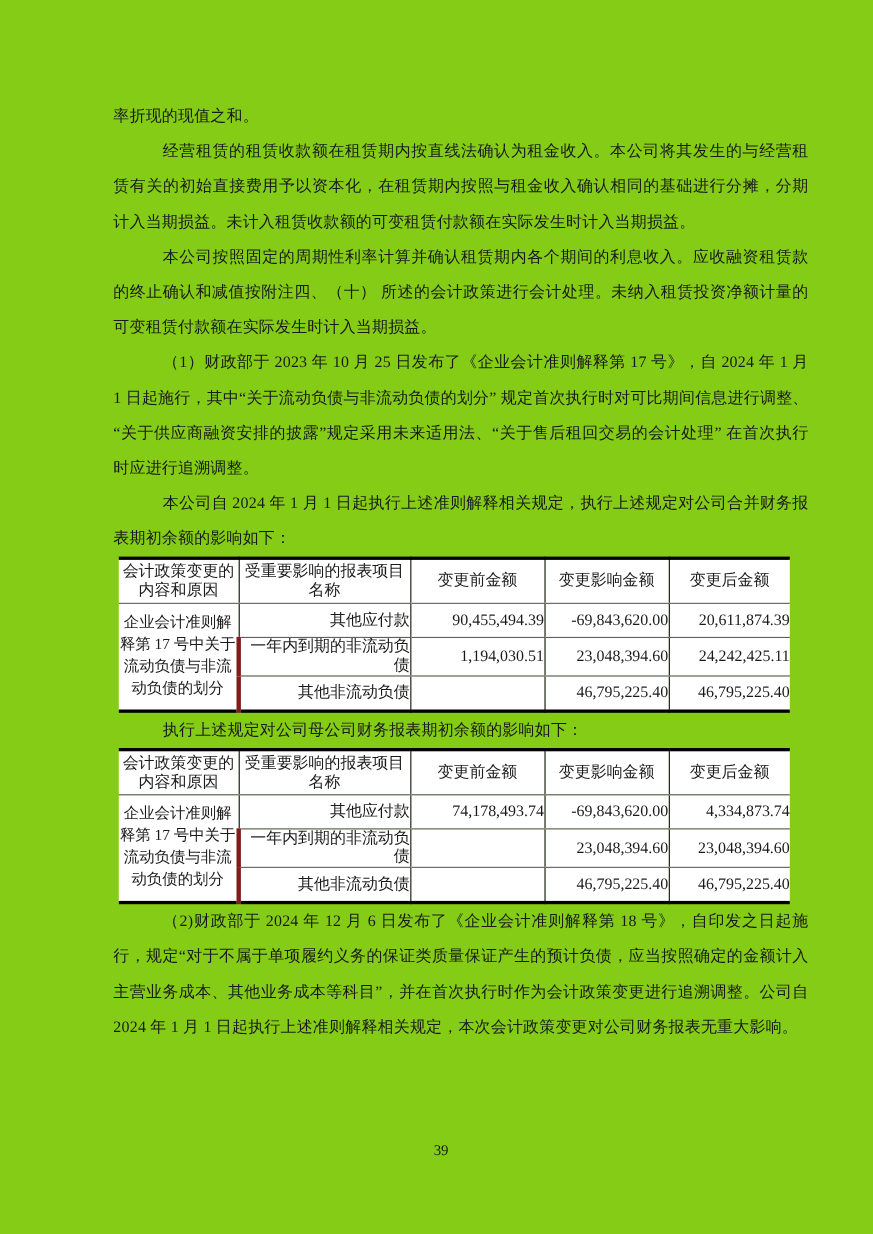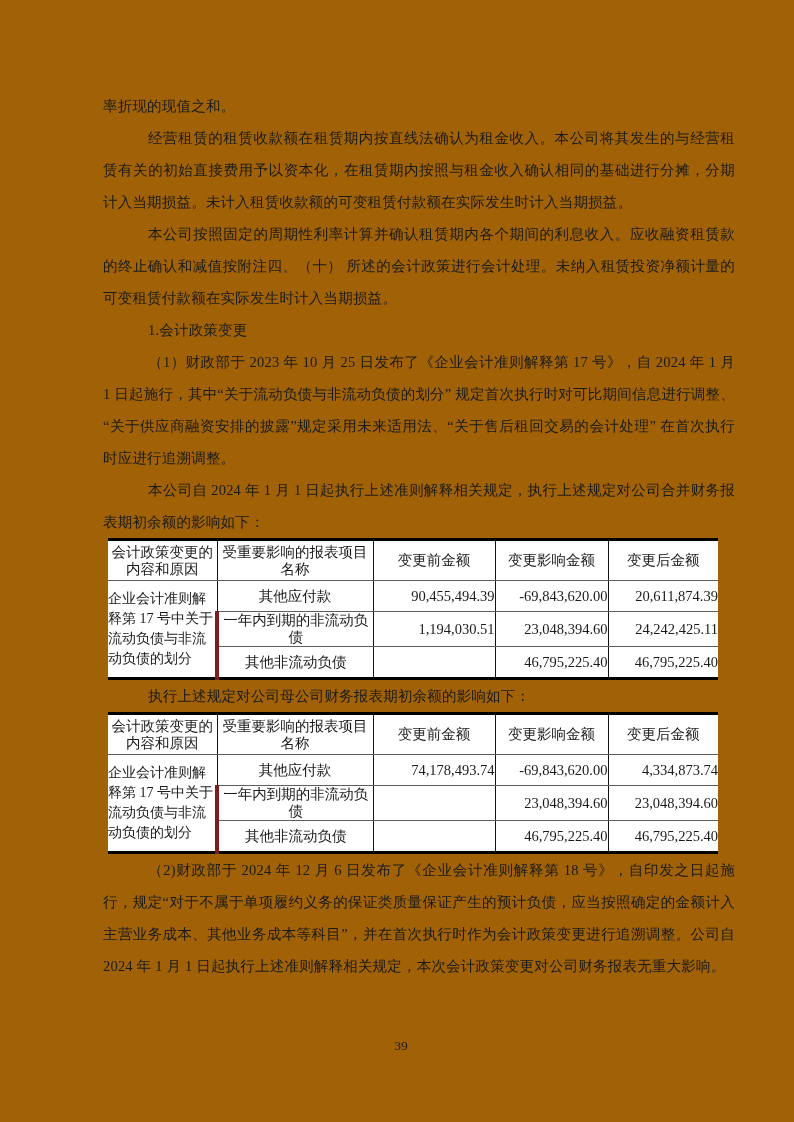--- a/index.html
+++ b/index.html
@@ -1,21 +1,21 @@
 <!DOCTYPE html>
 <html lang="zh"><head>
 <meta charset="utf-8">
 <style>
   html, body { margin: 0; padding: 0; background: #e8e8e8; }
   .page {
     position: relative;
     width: 794px;
     height: 1122px;
     margin: 0 auto;
-    background: #a16207;
+    background: #84cc16;
     overflow: hidden;
     font-family: "Liberation Serif", "DejaVu Serif", serif;
     color: #1a1a1a;
   }
   .content {
     position: absolute;
     left: 103px;
     top: 90px;
     width: 632px;
   }
@@ -58,27 +58,27 @@
   }
   table.fin th + th, table.fin td + td { border-left: 1px solid #151515; }
   table.fin td.vsep { border-left: 4px solid #7f1d1d; }
   table.fin th {
     height: 35px;
     text-align: center;
     line-height: 17px;
     padding: 2px 3px;
   }
   td.reason-cell {
-    text-align: left;
+    text-align: center;
     padding: 4px 2px 4px 7px;
     font-size: 14px;
     line-height: 20px;
   }
   td.item-cell {
-    text-align: center;
+    text-align: right;
     height: 30px;
     line-height: 17px;
     padding: 2px 12px;
   }
   td.num-cell {
     text-align: right;
     padding-right: 8px;
     height: 30px;
     font-size: 14.5px;
   }
@@ -94,21 +94,20 @@
 </style>
 </head>
 <body>
 
 <div class="page">
   <div class="content">
 
     <p class="para no-indent">率折现的现值之和。</p>
     <p class="para">经营租赁的租赁收款额在租赁期内按直线法确认为租金收入。本公司将其发生的与经营租赁有关的初始直接费用予以资本化，在租赁期内按照与租金收入确认相同的基础进行分摊，分期计入当期损益。未计入租赁收款额的可变租赁付款额在实际发生时计入当期损益。</p>
     <p class="para">本公司按照固定的周期性利率计算并确认租赁期内各个期间的利息收入。应收融资租赁款的终止确认和减值按附注四、（十） 所述的会计政策进行会计处理。未纳入租赁投资净额计量的可变租赁付款额在实际发生时计入当期损益。</p>
-    <p class="para">1.会计政策变更</p>
     <p class="para">（1）财政部于 2023 年 10 月 25 日发布了《企业会计准则解释第 17 号》，自 2024 年 1 月 1 日起施行，其中“关于流动负债与非流动负债的划分” 规定首次执行时对可比期间信息进行调整、“关于供应商融资安排的披露”规定采用未来适用法、“关于售后租回交易的会计处理” 在首次执行时应进行追溯调整。</p>
     <p class="para">本公司自 2024 年 1 月 1 日起执行上述准则解释相关规定，执行上述规定对公司合并财务报表期初余额的影响如下：</p>
 
     <table class="fin">
       <colgroup>
           <col class="c1">
           <col class="c2">
           <col class="c3">
           <col class="c4">
           <col class="c5">

